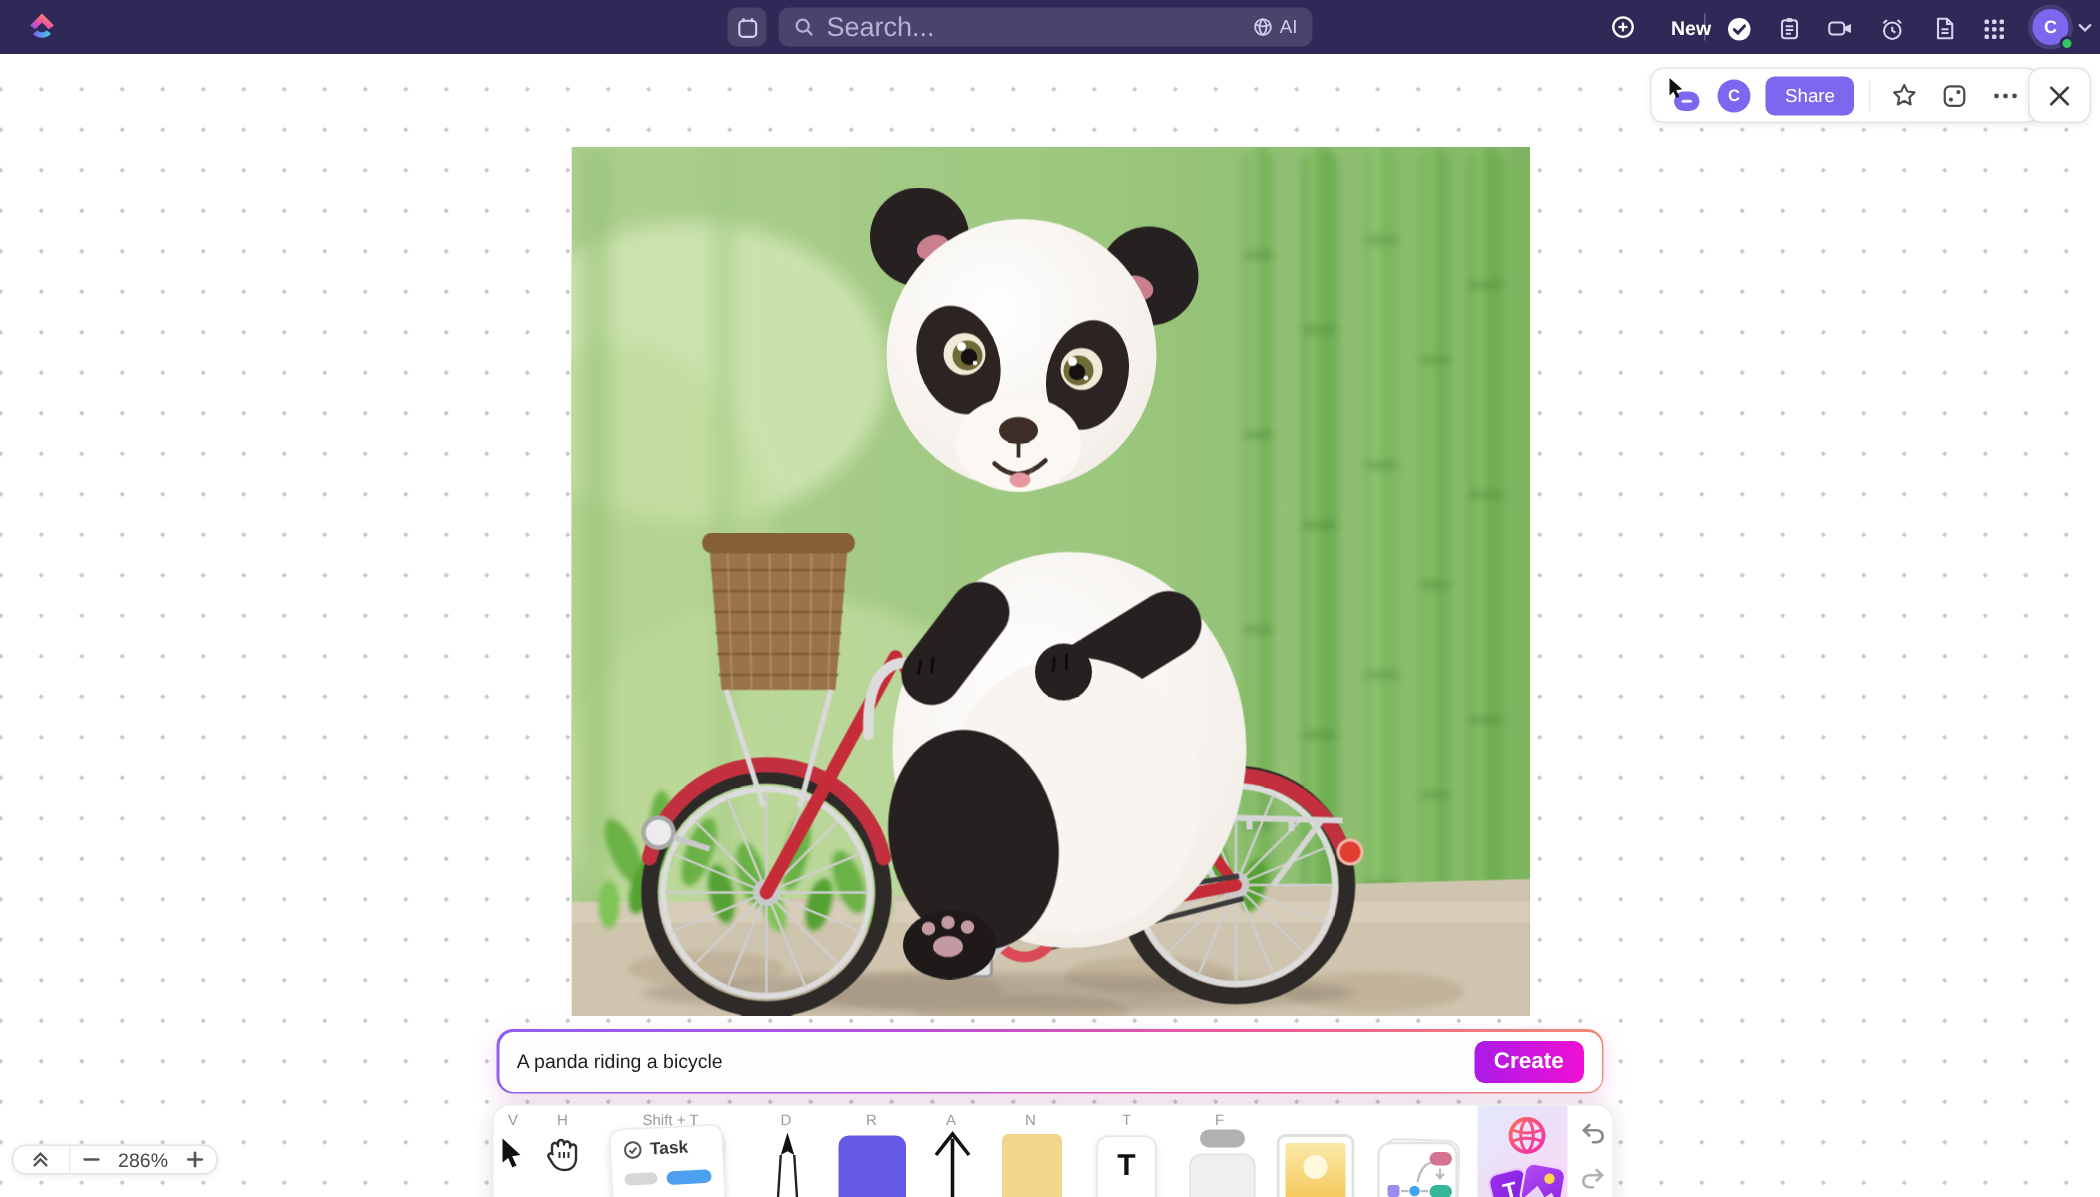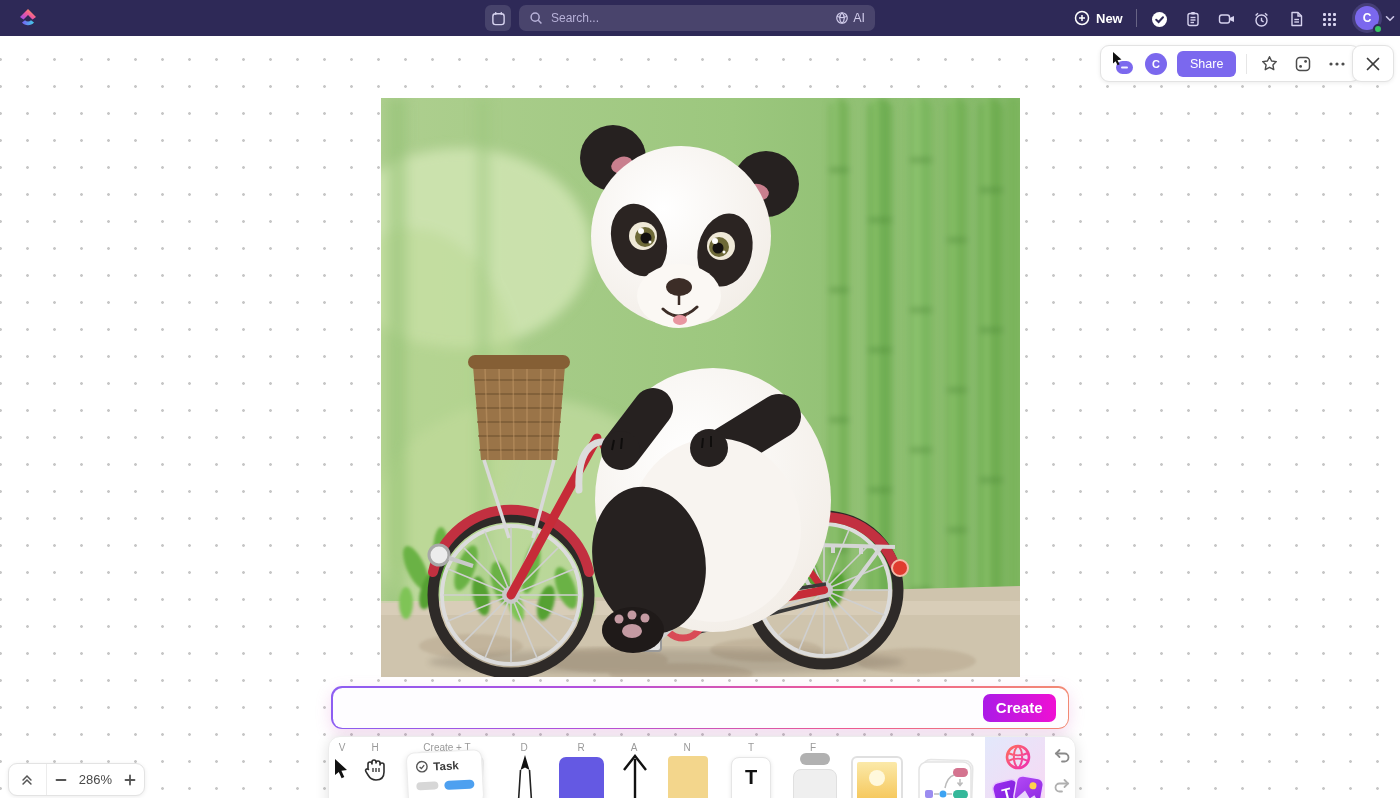--- a/index.html
+++ b/index.html
@@ -9,24 +9,24 @@
 
   
   .topbar { position:absolute; left:0; top:0; width:1400px; height:36px;
     background:#2e2957; display:flex; align-items:center; }
   .tb-icon-btn { position:absolute; width:26px; height:26px; border-radius:6px;
     display:flex; align-items:center; justify-content:center; cursor:pointer; }
   .cal-btn { left:485px; top:5px; background:rgba(255,255,255,.12); }
   .searchbar { position:absolute; left:519px; top:5px; width:356px; height:26px;
     background:rgba(255,255,255,.13); border-radius:7px; display:flex;
     align-items:center; padding:0 10px; }
-  .searchbar .ph { color:#b7b1d8; font-size:12px; margin-left:8px; flex:1; }
+  .searchbar .ph { color:#b7b1d8; font-size:18px; margin-left:8px; flex:1; }
   .searchbar .ai { display:flex; align-items:center; gap:4px; color:#cfcae9; font-size:12.5px; }
   .new-btn { position:absolute; left:1068px; top:6px; height:24px; display:flex;
-    align-items:center; gap:6px; color:#fff; font-size:13px; font-weight:bold;
+    align-items:center; gap:24px; color:#fff; font-size:13px; font-weight:bold;
     padding:0 6px; border-radius:6px; cursor:pointer; }
   .tb-div { position:absolute; left:1136px; top:9px; width:1px; height:18px;
     background:rgba(255,255,255,.28); }
   .avatar-wrap { position:absolute; left:1352px; top:3px; width:44px; height:30px;
     display:flex; align-items:center; cursor:pointer; }
   .avatar-outer { width:30px; height:30px; border-radius:50%; background:#453e76;
     display:flex; align-items:center; justify-content:center; position:relative; }
   .avatar-inner { width:24px; height:24px; border-radius:50%; background:#7b68ee;
     color:#fff; font-size:12px; font-weight:bold; display:flex; align-items:center;
     justify-content:center; }
@@ -56,21 +56,21 @@
     cursor:pointer; font-family:inherit; }
   .v-div { width:1px; height:20px; background:#e6e6e6; }
   .icon-btn24 { width:24px; height:24px; display:flex; align-items:center;
     justify-content:center; border-radius:5px; cursor:pointer; }
   .close-pill { position:absolute; left:1352px; top:9px; width:42px; height:37px;
     display:flex; align-items:center; justify-content:center; cursor:pointer; }
 
   .gen-image { position:absolute; left:381px; top:62px; width:639px; height:579px; }
 
   
-  .zoom-pill { position:absolute; left:8px; top:727px; width:137px; height:33px;
+  .zoom-pill { position:absolute; left:8px; top:727px; width:137px; height:20px;
     display:flex; align-items:center; }
   .zoom-seg { display:flex; align-items:center; justify-content:center; height:100%;
     cursor:pointer; }
   .zoom-chev { width:38px; border-right:1px solid #ececec; }
   .zoom-minus { width:28px; }
   .zoom-level { width:42px; font-size:13px; color:#4a4a4a; text-align:center; cursor:pointer; }
   .zoom-plus { width:28px; }
 
   
   .prompt-wrap { position:absolute; left:331px; top:650px; width:738px; height:43px;
@@ -525,28 +525,29 @@
       <ellipse cx="298" cy="189" rx="13" ry="9" fill="#3c2d27"></ellipse>
       <line x1="298" y1="197" x2="298" y2="207" stroke="#3c2d27" stroke-width="2.5"></line>
       <path d="M282 211 Q 298 226 316 209" fill="none" stroke="#3c2d27" stroke-width="3" stroke-linecap="round"></path>
       <path d="M289 214 Q 299 228 309 212 Q 300 232 289 214 Z" fill="#7c4a45"></path>
       <ellipse cx="299" cy="222" rx="7" ry="5" fill="#e896a0"></ellipse>
     </g>
   </svg>
 
   <div class="prompt-wrap">
     <div class="prompt-inner">
+      <span class="prompt-text">A panda riding a bicycle</span>
       <button class="create-btn">Create</button>
     </div>
   </div>
 
   <div class="toolsbar">
     <span class="shortcut" style="left:13px">V</span>
     <span class="shortcut" style="left:46px">H</span>
-    <span class="shortcut" style="left:118px">Create + T</span>
+    <span class="shortcut" style="left:118px">Shift + T</span>
     <span class="shortcut" style="left:195px">D</span>
     <span class="shortcut" style="left:252px">R</span>
     <span class="shortcut" style="left:305px">A</span>
     <span class="shortcut" style="left:358px">N</span>
     <span class="shortcut" style="left:422px">T</span>
     <span class="shortcut" style="left:484px">F</span>
 
     <span class="tool" style="left:4px;top:21px">
       <svg width="19" height="22" viewBox="0 0 19 22">
         <path d="M2 1 L14 12 L8.4 12.8 L11.3 19 L8.6 20.3 L5.8 14 L2 17 Z" fill="#111"></path>

